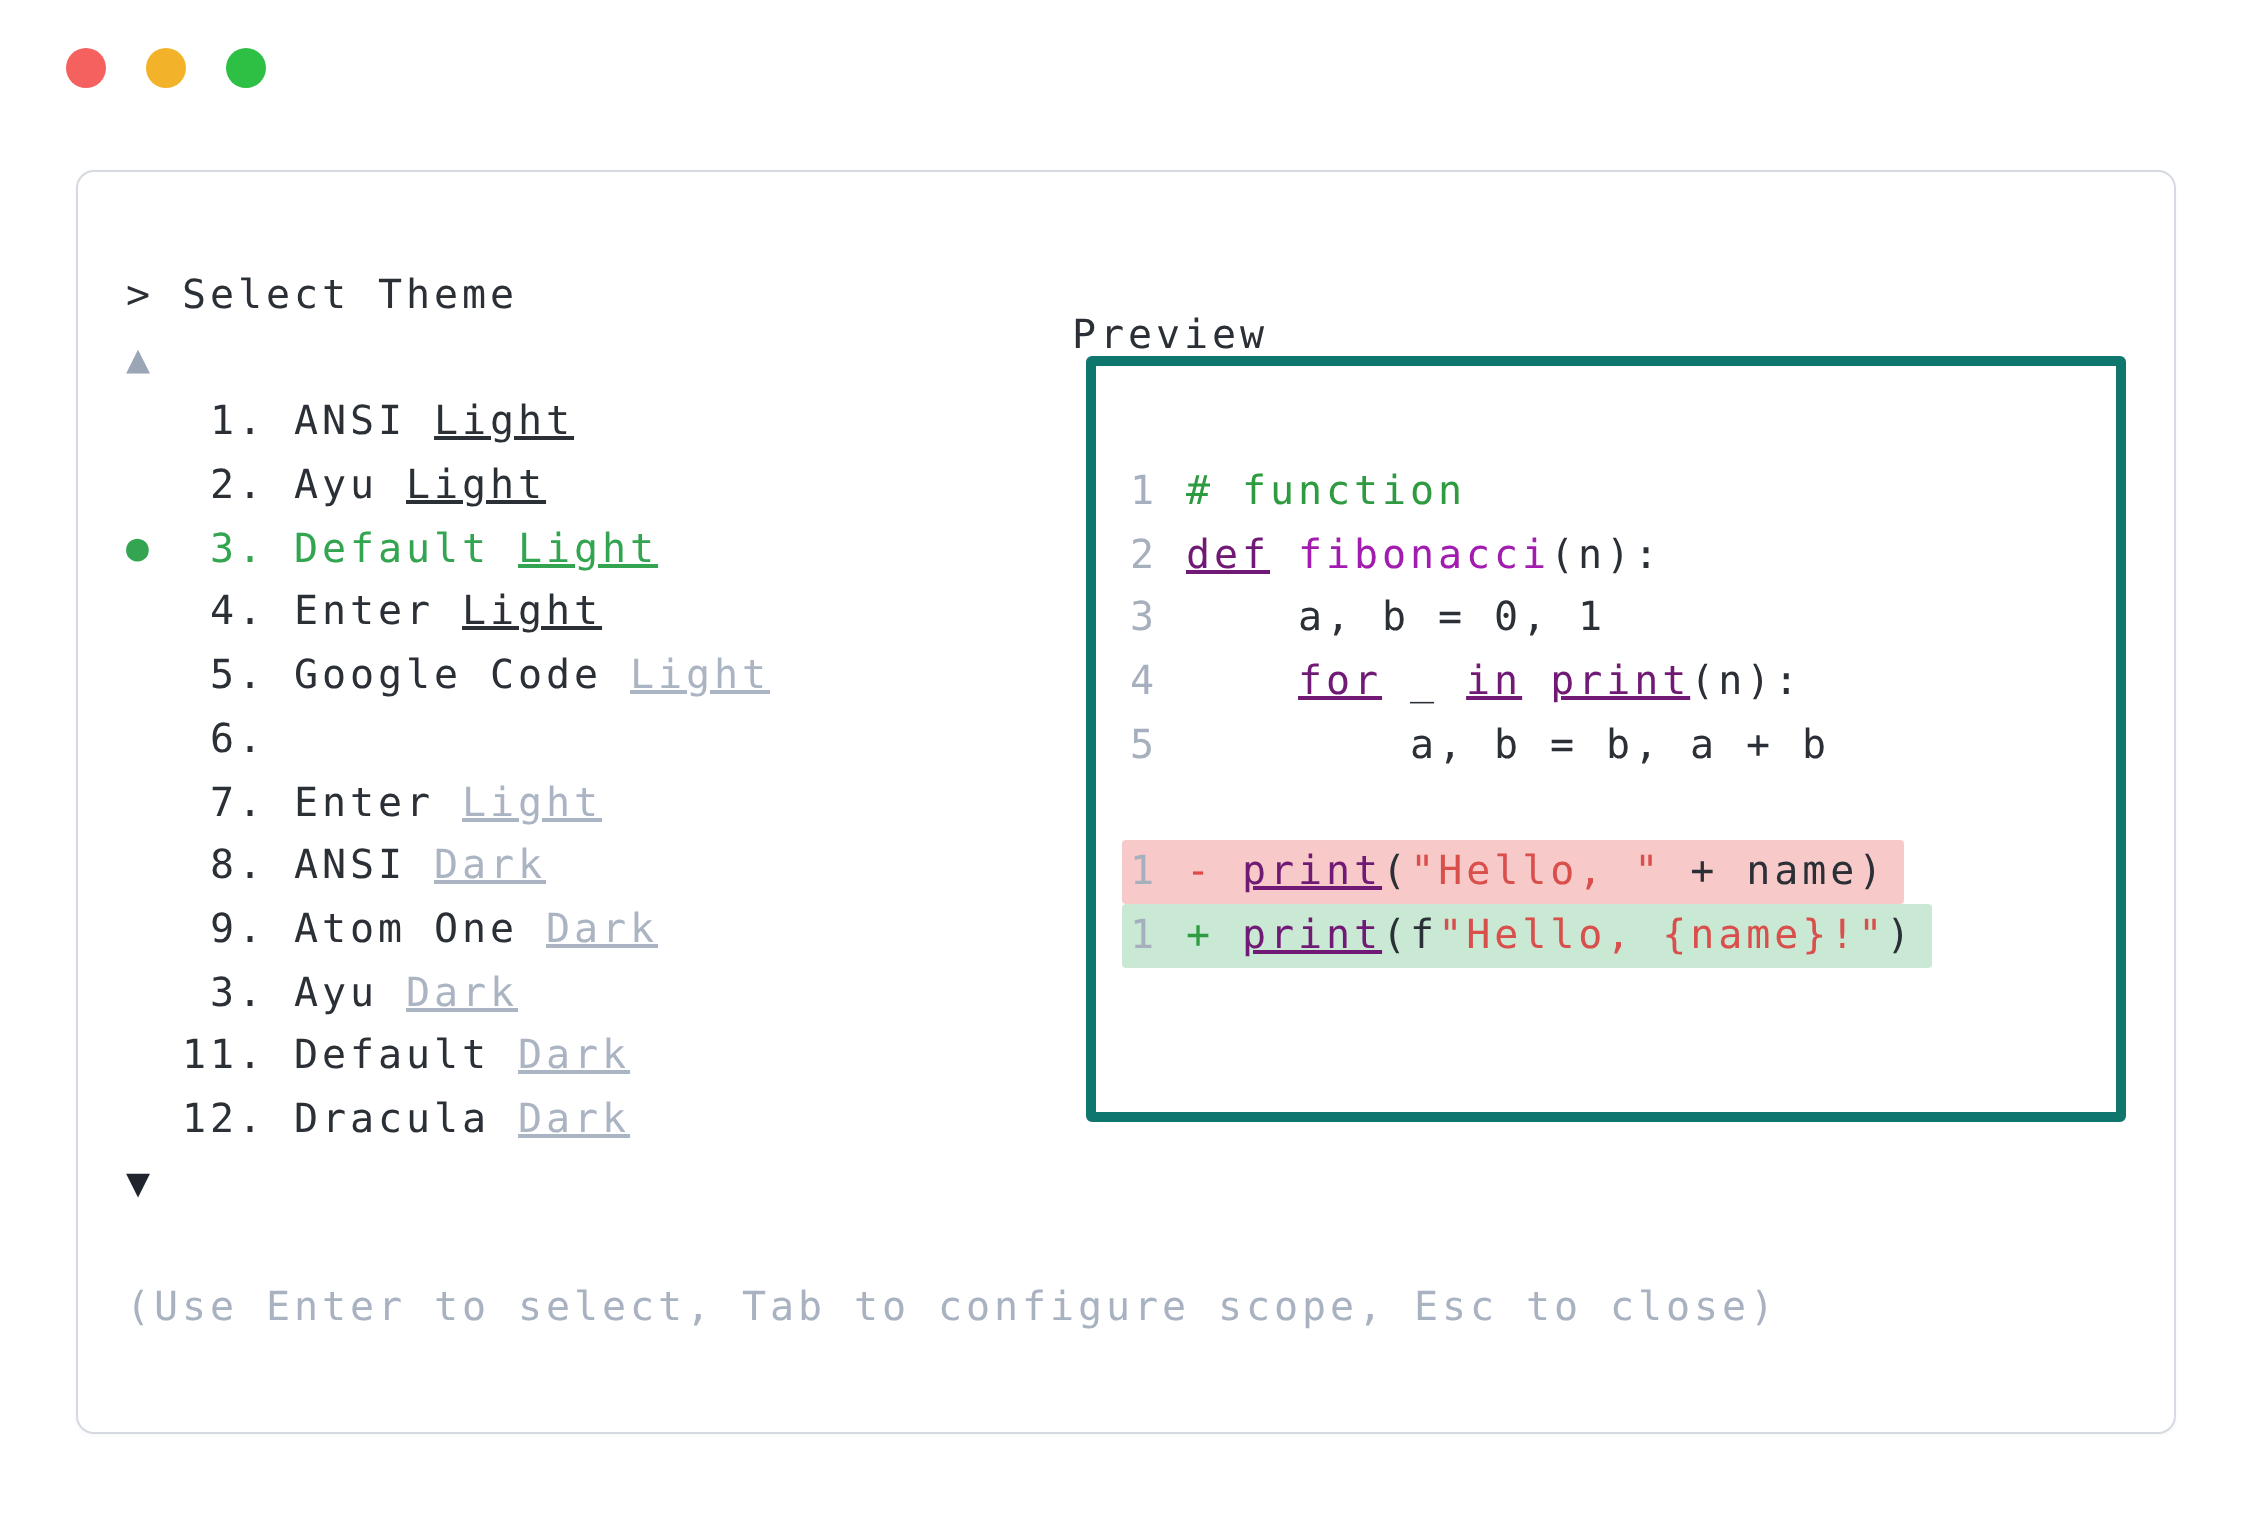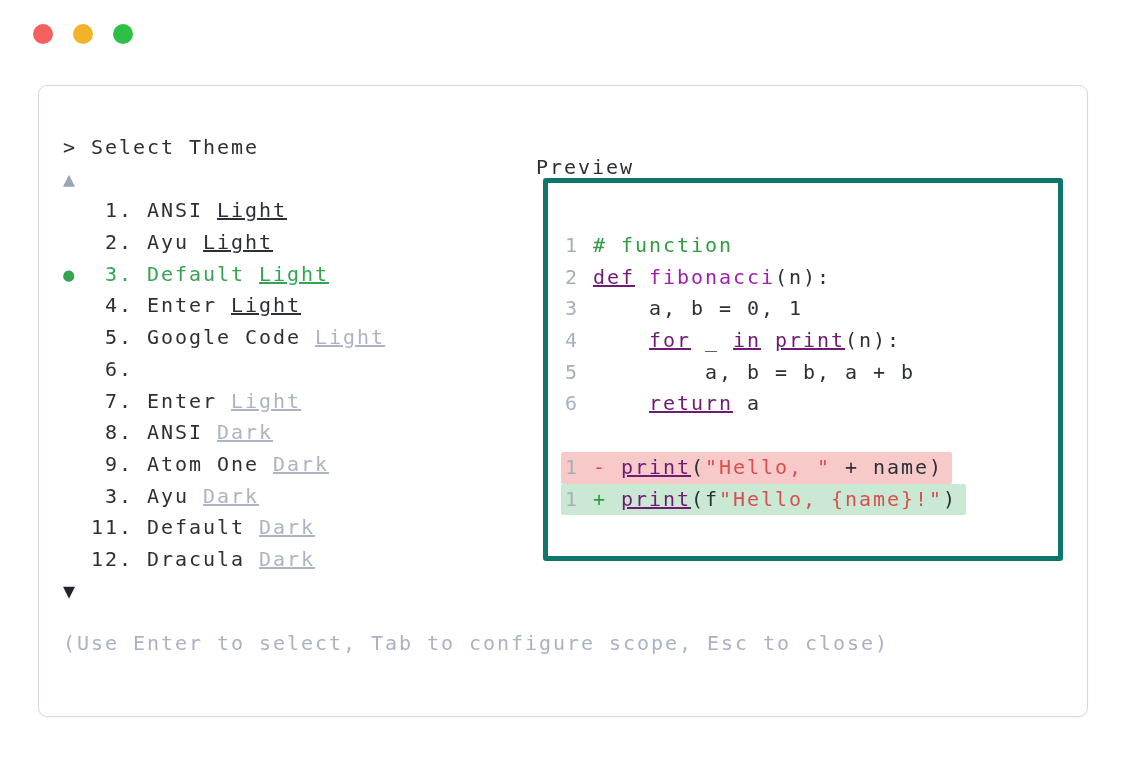--- a/index.html
+++ b/index.html
@@ -34,21 +34,21 @@
   .prompt { display: inline-block; width: 28px; }
   .marker { display: inline-block; width: 28px; color: #33a551; font-size: 19px; }
   .num { display: inline-block; width: 42px; text-align: right; }
   .label { margin-left: 14px; }
   .variant { margin-left: 14px; text-decoration: underline; }
   .variant.dim { color: #abb4c2; }
   .item.selected .num, .item.selected .label,
   .item.selected .name, .item.selected .variant { color: #33a551; }
   .arrow-up { color: #9aa5b5; }
   .arrow-down { color: #20252d; }
-  .hint { margin-top: 21px; color: #a9b2c1; }
+  .hint { margin-top: 31px; color: #a9b2c1; }
 
   
   .preview-label { position: absolute; left: 497px; top: 46px; height: 31.7px; line-height: 31.7px; margin-top: 20px; }
   .preview-box {
     position: absolute; left: 504px; top: 92px; width: 520px; height: 383px;
     border: 5px solid #0f766e; border-radius: 3px; background: #ffffff;
     padding: 47px 0 0 17px; overflow: hidden;
   }
   .cl { height: 31.7px; line-height: 31.7px; white-space: pre; }
   .ln { display: inline-block; width: 14px; margin-right: 14px; color: #a6afbd; }
@@ -150,19 +150,18 @@
   </div>
 
   <div class="preview-label">Preview</div>
 
   <div class="preview-box">
     <div class="cl"><span class="ln">1</span><span><span class="tok-cm"># function</span></span></div>
     <div class="cl"><span class="ln">2</span><span><span class="tok-kw">def</span><span class="tok-pl"> </span><span class="tok-fn">fibonacci</span><span class="tok-pl">(n):</span></span></div>
     <div class="cl"><span class="ln">3</span><span><span class="tok-pl">    a, b = 0, 1</span></span></div>
     <div class="cl"><span class="ln">4</span><span><span class="tok-pl">    </span><span class="tok-kw">for</span><span class="tok-pl"> _ </span><span class="tok-kw">in</span><span class="tok-pl"> </span><span class="tok-kw">print</span><span class="tok-pl">(n):</span></span></div>
     <div class="cl"><span class="ln">5</span><span><span class="tok-pl">        a, b = b, a + b</span></span></div>
-    <div class="cl"><span class="ln">6</span><span><span class="tok-pl">    </span><span class="tok-kw">return</span><span class="tok-pl"> a</span></span></div>
     <div class="cl blank"></div>
     <div class="cl"><span class="chip del"><span class="ln">1</span><span><span class="tok-del">-</span><span class="tok-pl"> </span><span class="tok-kw">print</span><span class="tok-pl">(</span><span class="tok-str">"Hello, "</span><span class="tok-pl"> + name)</span></span></span></div>
     <div class="cl"><span class="chip add"><span class="ln">1</span><span><span class="tok-add">+</span><span class="tok-pl"> </span><span class="tok-kw">print</span><span class="tok-pl">(f</span><span class="tok-str">"Hello, {name}!"</span><span class="tok-pl">)</span></span></span></div>
   </div>
 
 </div>
 
 </body></html>

